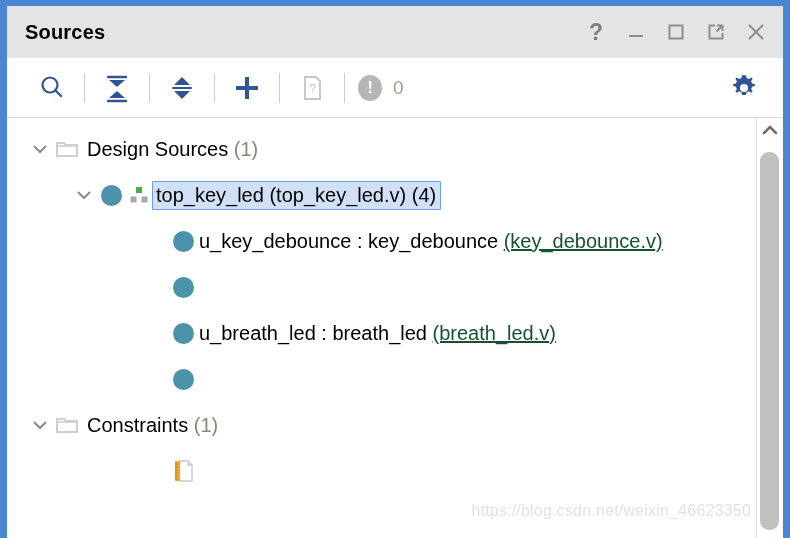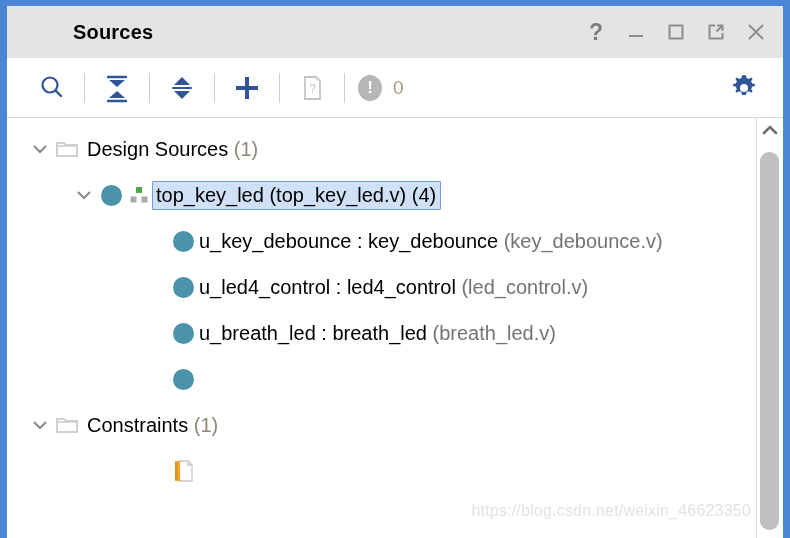--- a/index.html
+++ b/index.html
@@ -44,21 +44,20 @@
     align-items: center;
     padding: 0 14px 0 18px;
     box-sizing: border-box;
   }
   .title-text {
     font-size: 20px;
     font-weight: bold;
     color: #000000;
     letter-spacing: 0.2px;
     flex: 1;
-    margin-left: 48px;
   }
   .title-buttons {
     display: flex;
     align-items: center;
     gap: 14px;
   }
   .tb-btn {
     width: 26px;
     height: 26px;
     display: flex;
@@ -174,21 +173,21 @@
     border-radius: 50%;
     background: #4b92ab;
   }
 
   .label {
     font-size: 20px;
     color: #000000;
     line-height: 1;
   }
   .label .muted { color: #8d8679; }
-  .label .fname { color: #737373; }
+  .label .fname { color: #14532d; text-decoration: underline; }
   .label .bold  { font-weight: normal; }
 
   .selbox {
     background: #cfe0f7;
     border: 1px solid #6f9fd8;
     padding: 3px 4px 4px 3px;
     margin-left: -3px;
     border-radius: 1px;
   }
 
@@ -418,24 +417,20 @@
             <span>u_key_debounce : key_debounce</span>
             <span class="fname">(key_debounce.v)</span>
           </div>
         </div>
 
         <div class="row ind-2">
           <div class="twisty-spacer"></div>
           <div class="ic ic-circle">
             <div class="dot"></div>
           </div>
-          <div class="label">
-            <span>u_led4_control : led4_control</span>
-            <span class="fname">(led_control.v)</span>
-          </div>
         </div>
 
         <div class="row ind-2">
           <div class="twisty-spacer"></div>
           <div class="ic ic-circle">
             <div class="dot"></div>
           </div>
           <div class="label">
             <span>u_breath_led : breath_led</span>
             <span class="fname">(breath_led.v)</span>

